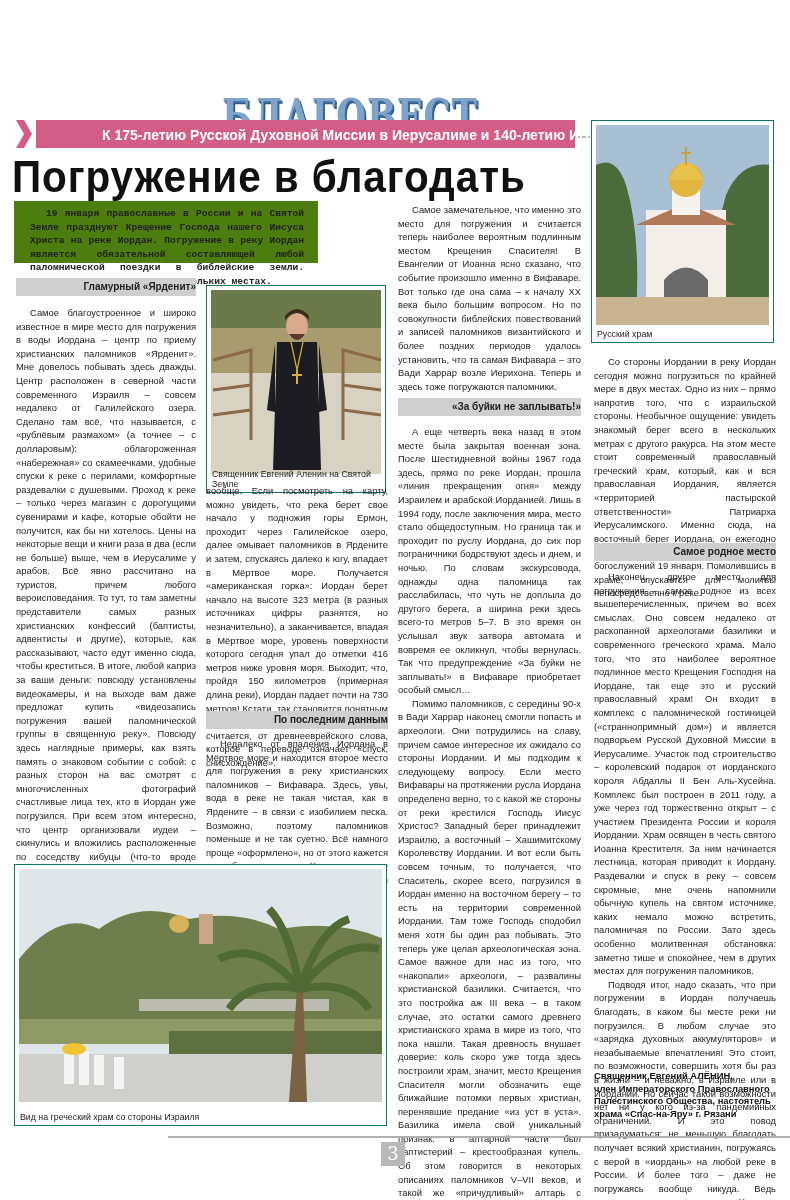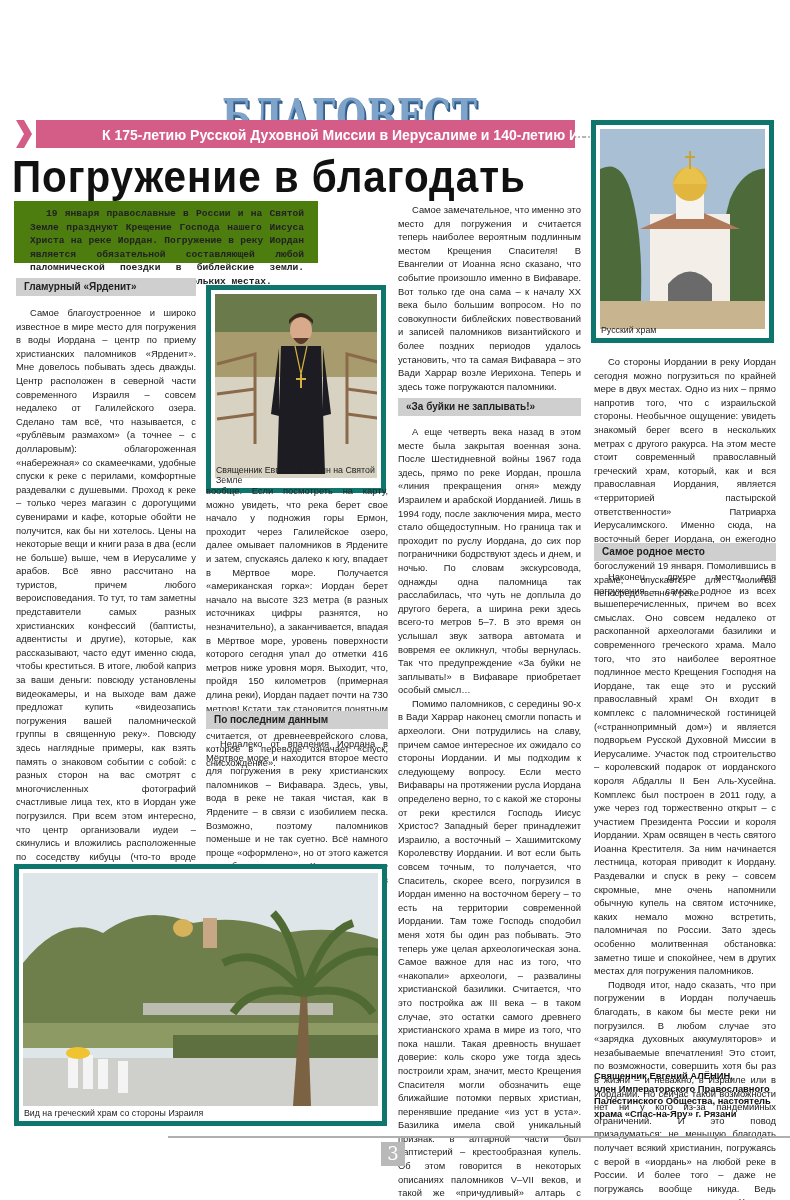--- a/index.html
+++ b/index.html
@@ -18,23 +18,23 @@
   .lede { position: absolute; left: 14px; top: 201px; width: 304px; height: 62px; background: #4d7c0f; font-family: Liberation Mono, monospace; }
   .lede p { margin: 0; padding: 6px 14px 0 16px; font-size: 9.6px; font-weight: bold; line-height: 13.5px; text-indent: 16px; text-align: justify; color: #222; }
 
   .col { position: absolute; font-size: 9.4px; line-height: 13.6px; text-align: justify; color: #222; }
   .col p { margin: 0; text-indent: 14px; hyphens: auto; }
   .col1 { left: 16px; top: 306px; width: 180px; }
   .col2 { left: 206px; top: 484px; width: 182px; }
   .col3 { left: 398px; top: 203px; width: 183px; }
   .col4 { left: 594px; top: 355px; width: 182px; }
 
-  .subhead { position: absolute; height: 18px; background: #cfcfcf; font-size: 10px; font-weight: bold; color: #222; line-height: 18px; padding-left: 8px; box-sizing: border-box; }
+  .subhead { position: absolute; height: 18px; background: #cfcfcf; font-size: 10px; font-weight: bold; color: #222; line-height: 18px; padding-left: 8px; box-sizing: border-box; text-align: right; }
 
-  .photo { position: absolute; border: 5px solid #0f766e; background: #fff; box-sizing: border-box; }
+  .photo { position: absolute; border: 1px solid #0f766e; background: #fff; box-sizing: border-box; }
   .photo .img { position: absolute; left: 4px; top: 4px; right: 4px; overflow: hidden; }
   .photo .cap { position: absolute; left: 5px; bottom: 3px; font-size: 8.8px; color: #222; }
 
   .footer-rule { position: absolute; left: 168px; top: 1136px; width: 622px; height: 2px; background: #b0b0b0; }
   .page-num { position: absolute; left: 381px; top: 1142px; width: 24px; height: 24px; background: #b9b9b9; color: #fff; font-family: "DejaVu Serif", serif; font-size: 18px; text-align: center; line-height: 24px; }
   .sign { position: absolute; left: 594px; top: 1070px; width: 182px; font-size: 9.4px; font-weight: bold; line-height: 12.5px; text-align: left; color: #111; }
 </style>
 </head>
 <body>
 

